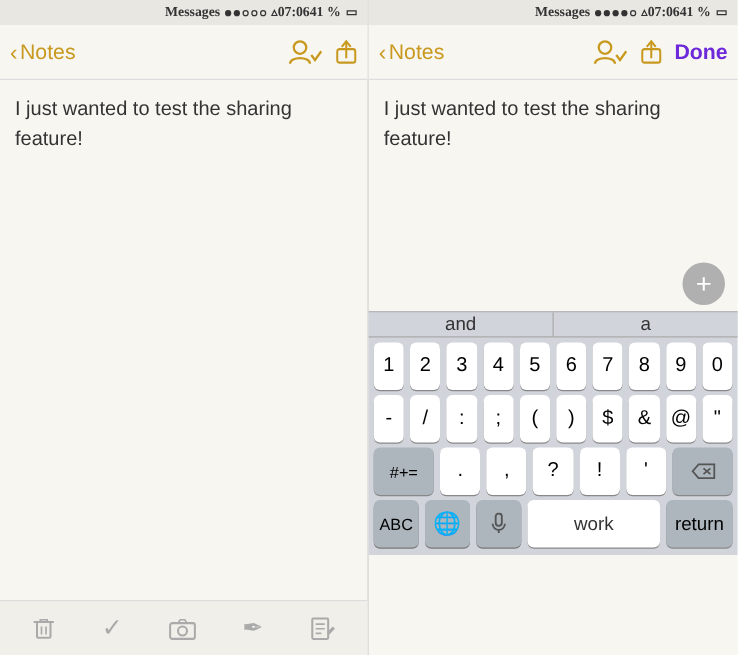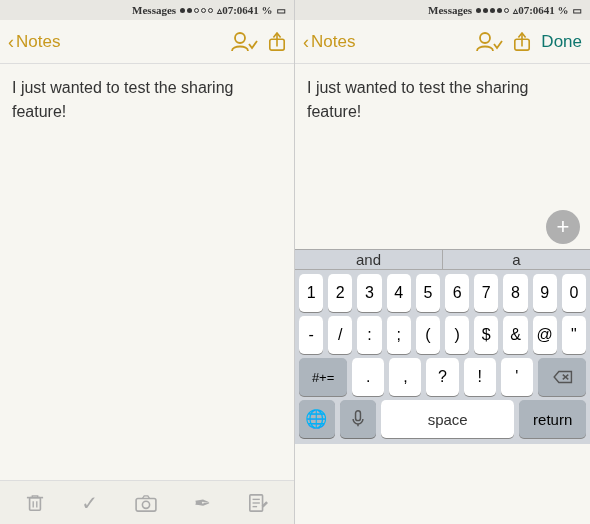--- a/index.html
+++ b/index.html
@@ -66,23 +66,23 @@
     .nav-title { font-size: 17px; font-weight: 500; color: #c8991e; }
     .nav-icons { display: flex; align-items: center; gap: 10px; }
     .nav-icon-btn {
       color: #c8991e;
       font-size: 18px;
       cursor: pointer;
       display: flex;
       align-items: center;
     }
     .nav-done {
-      color: #0f766e;
+      color: #6d28d9;
       font-size: 17px;
-      font-weight: 400;
+      font-weight: 700;
       cursor: pointer;
     }
 
     
     .note-content {
       flex: 1;
       padding: 12px 12px;
       font-size: 16px;
       color: #333;
       line-height: 1.5;
@@ -401,25 +401,26 @@
       <div class="key dark wide">
         <svg viewBox="0 0 28 20" width="22" height="16">
           <path d="M10,3 L26,3 L26,17 L10,17 L4,10 Z" fill="none" stroke="#555" stroke-width="1.8"></path>
           <line x1="15" y1="7" x2="22" y2="13" stroke="#555" stroke-width="1.8"></line>
           <line x1="22" y1="7" x2="15" y2="13" stroke="#555" stroke-width="1.8"></line>
         </svg>
       </div>
     </div>
 
     <div class="bottom-key-row">
+      <div class="key-sm" style="min-width:36px;font-size:13px;">ABC</div>
       <div class="key-sm globe" style="min-width:36px;">🌐</div>
       <div class="key-sm mic" style="min-width:36px;">
         <svg viewBox="0 0 16 22" width="14" height="18">
           <rect x="5" y="1" width="6" height="12" rx="3" fill="none" stroke="#555" stroke-width="1.8"></rect>
           <path d="M2,11 a6,6 0 0,0 12,0" fill="none" stroke="#555" stroke-width="1.8"></path>
           <line x1="8" y1="17" x2="8" y2="20" stroke="#555" stroke-width="1.8"></line>
         </svg>
       </div>
-      <div class="key space-key" style="background:white;box-shadow:0 1px 0 #888;border-radius:5px;height:38px;display:flex;align-items:center;justify-content:center;">space</div>
+      <div class="key space-key" style="background:white;box-shadow:0 1px 0 #888;border-radius:5px;height:38px;display:flex;align-items:center;justify-content:center;">work</div>
       <div class="key return-key">return</div>
     </div>
   </div>
 </div>
 
 </body></html>

